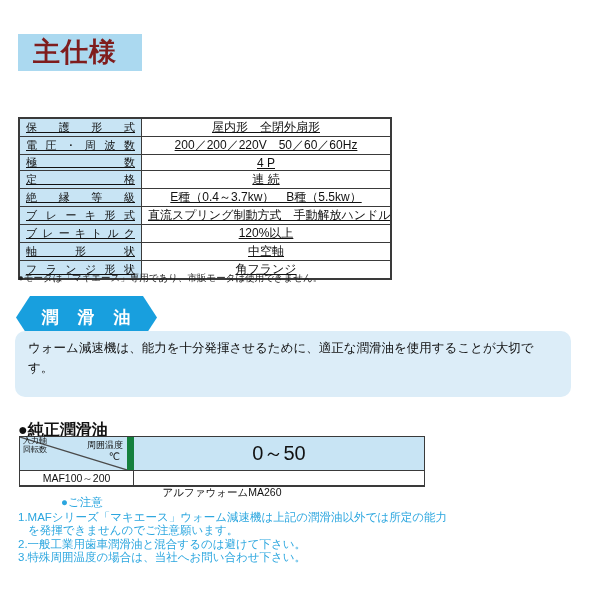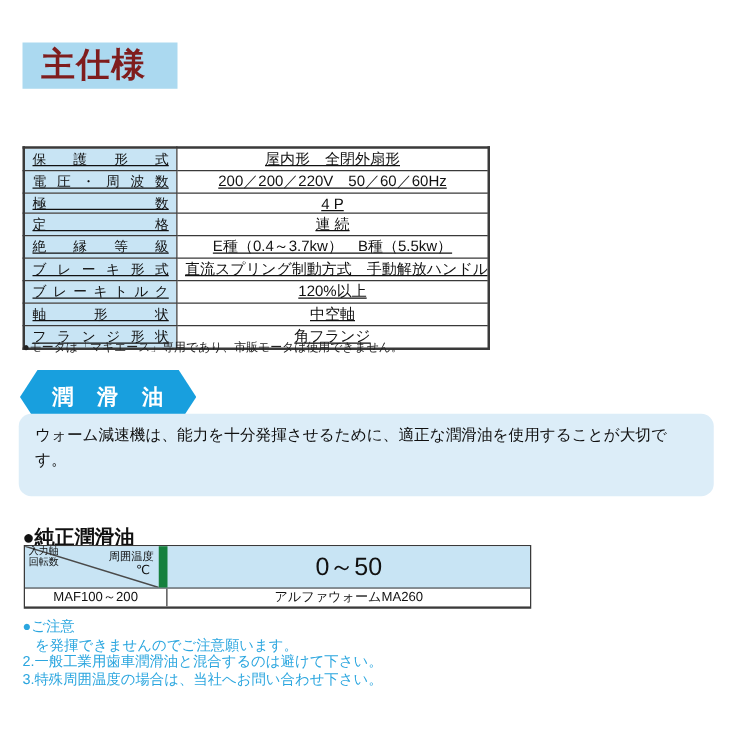--- a/index.html
+++ b/index.html
@@ -66,28 +66,28 @@
     border:1px solid #3a3a3a; border-bottom-width:2px; box-sizing:border-box;
     background:#fff;
   }
   .oil-header { display:flex; height:33px; background:#C8E4F4; border-bottom:1px solid #3a3a3a; }
   .oil-corner { position:relative; width:114px; box-sizing:border-box; border-right:7px solid #15803d; }
   .diag { position:absolute; left:0; top:0; width:100%; height:100%; display:block; }
   .corner-tr   { position:absolute; top:2px;  right:4px; font-size:9px;  color:#111; }
   .corner-unit { position:absolute; top:14px; right:7px; font-size:10px; color:#111; }
   .corner-bl   { position:absolute; bottom:16px; left:3px; font-size:8px; line-height:1.15; color:#111; }
   .oil-temp { flex:1; display:flex; align-items:center; justify-content:center; font-size:20px; color:#111; }
-  .oil-row { display:flex; height:14px; background:#fff; }
+  .oil-row { display:flex; height:14px; background:#fff;flex-direction:column; }
   .oil-model { width:114px; box-sizing:border-box; border-right:1px solid #3a3a3a;
                text-align:center; font-size:10.5px; line-height:14px; }
   .oil-name  { flex:1; text-align:center; font-size:10.5px; line-height:14px; }
 
   
   .caution { position:absolute; left:18px; top:496px; color:#2BA6DF; font-size:11.5px; line-height:13.5px; }
-  .caution-heading { margin-bottom:1px; }
+  .caution-heading { margin-bottom:1px;margin-left:43px; }
   .caution-item.indent { padding-left:10px;font-family:Liberation Serif, serif; }
 </style>
 </head>
 <body>
 
 <div class="page">
 
   <div class="title-block">主仕様</div>
 
 
@@ -160,18 +160,19 @@
       <div class="oil-temp">0～50</div>
     </div>
     <div class="oil-row">
       <div class="oil-model">MAF100～200</div>
       <div class="oil-name">アルファウォームMA260</div>
     </div>
   </div>
 
   <div class="caution">
     <div class="caution-heading">●ご注意</div>
+    <div class="caution-item">1.MAFシリーズ「マキエース」ウォーム減速機は上記の潤滑油以外では所定の能力</div>
     <div class="caution-item indent">を発揮できませんのでご注意願います。</div>
     <div class="caution-item">2.一般工業用歯車潤滑油と混合するのは避けて下さい。</div>
     <div class="caution-item">3.特殊周囲温度の場合は、当社へお問い合わせ下さい。</div>
   </div>
 
 </div>
 
 </body></html>

